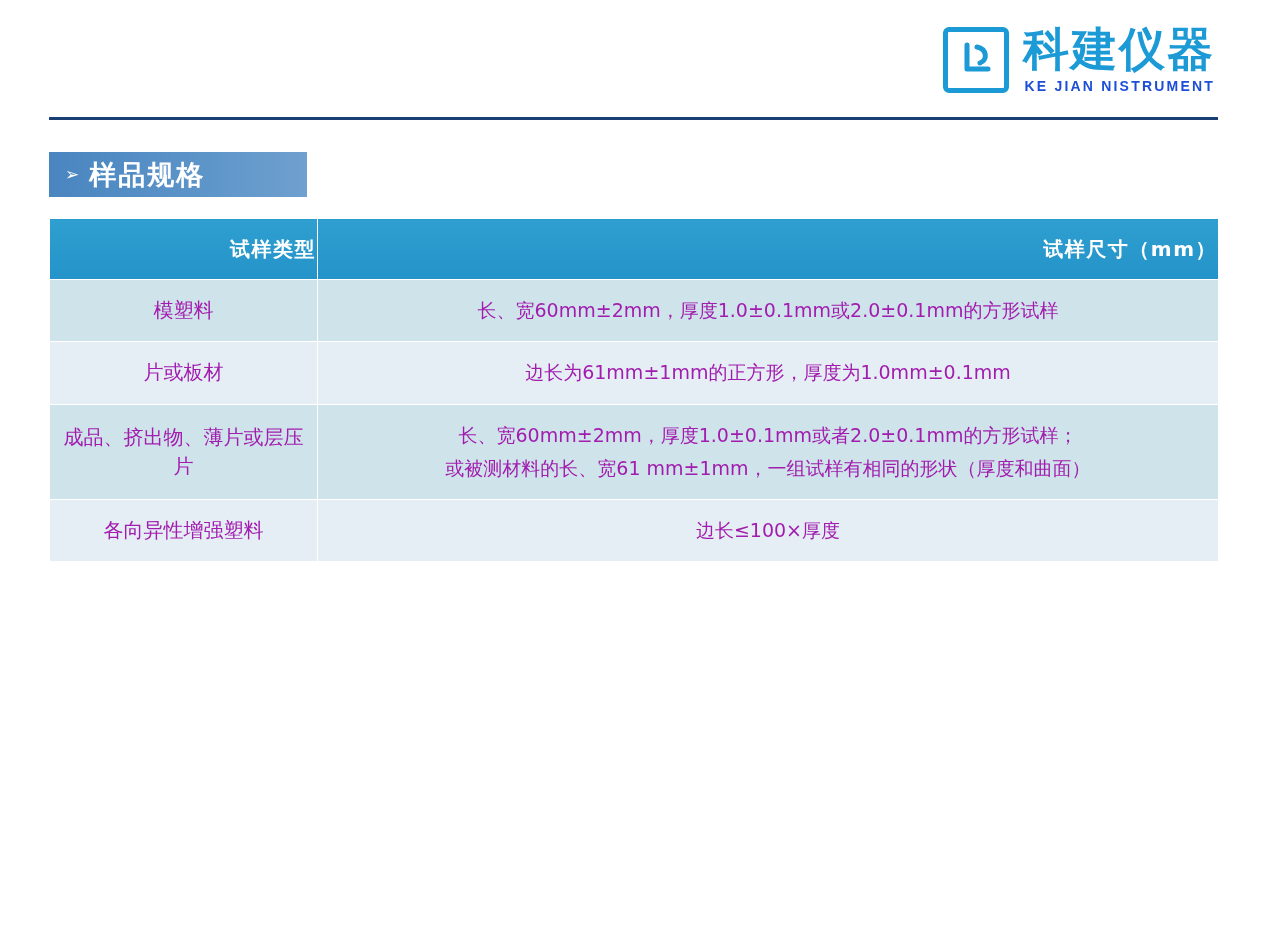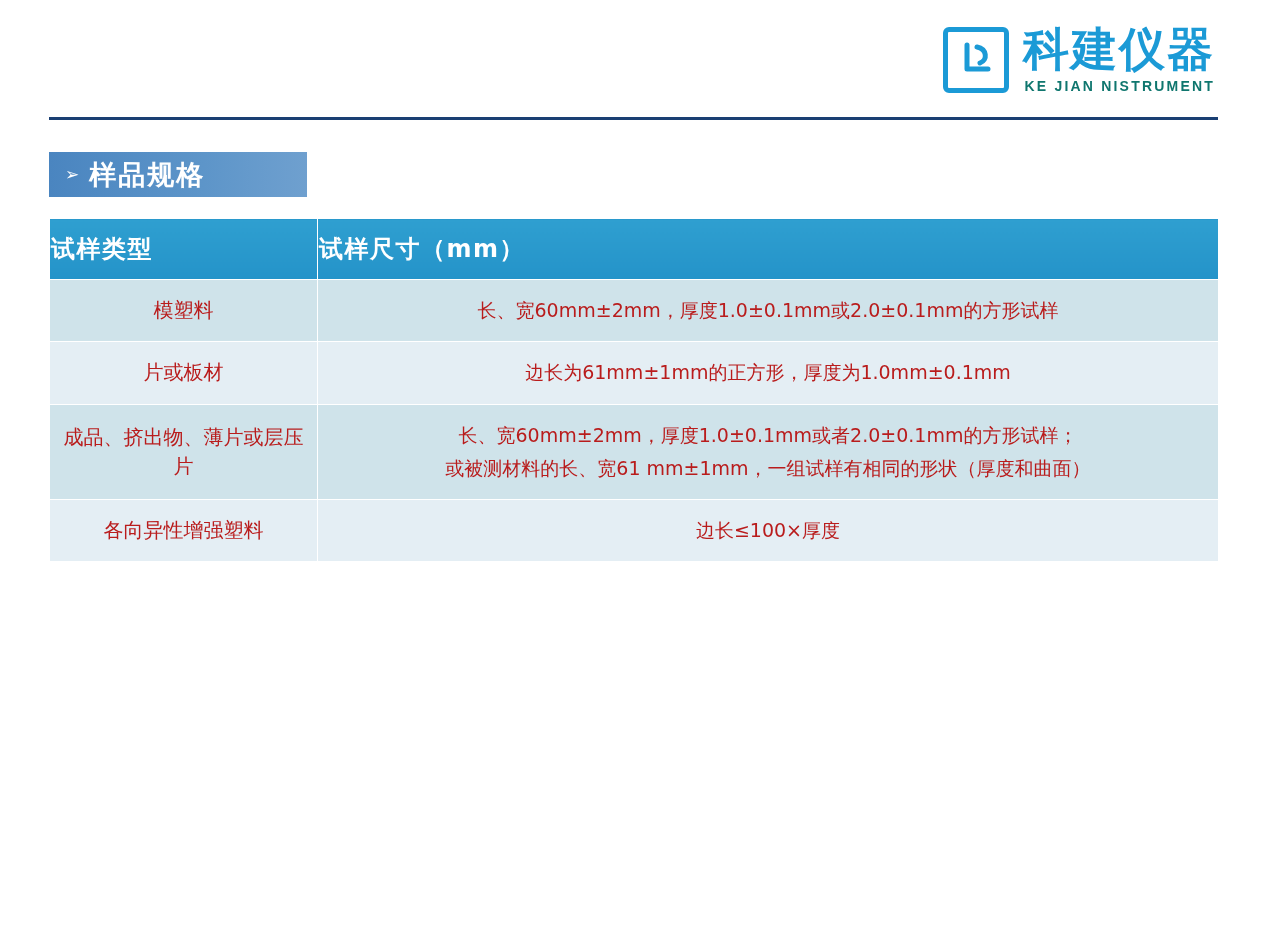--- a/index.html
+++ b/index.html
@@ -60,21 +60,21 @@
     font-family: "DejaVu Sans", sans-serif;
     font-size: 46px;
     font-weight: bold;
     color: #1b9ad6;
     letter-spacing: 2px;
   }
   .logo-en {
     font-family: "Liberation Sans", sans-serif;
     font-size: 14px;
     font-weight: bold;
-    color: #0f766e;
+    color: #1d4ed8;
     letter-spacing: 2.2px;
     text-align: right;
     margin-top: 7px;
   }
   .header-rule {
     position: absolute;
     left: 49px;
     right: 49px;
     top: 117px;
     height: 3px;
@@ -117,35 +117,35 @@
     border-collapse: collapse;
     table-layout: fixed;
   }
   .spec-table col.c1 { width: 268px; }
   .spec-table col.c2 { width: 901px; }
 
   .spec-table thead th {
     background: linear-gradient(to bottom, #2f9fd0 0%, #2493c9 100%);
     color: #ffffff;
     font-family: "DejaVu Sans", sans-serif;
-    font-size: 24px;
+    font-size: 20px;
     font-weight: bold;
     letter-spacing: 1.5px;
     height: 58px;
     border: 1px solid #ffffff;
-    text-align: left;
+    text-align: right;
     vertical-align: middle;
   }
 
   .spec-table td {
     border: 1px solid #ffffff;
     text-align: center;
     vertical-align: middle;
     font-family: "DejaVu Sans", sans-serif;
-    color: #b91c1c;
+    color: #a21caf;
     padding: 14px 10px;
   }
   .spec-table td.type {
     font-size: 20px;
     line-height: 1.45;
   }
   .spec-table td.size {
     font-size: 19px;
     line-height: 1.75;
     margin-top: 9px;

